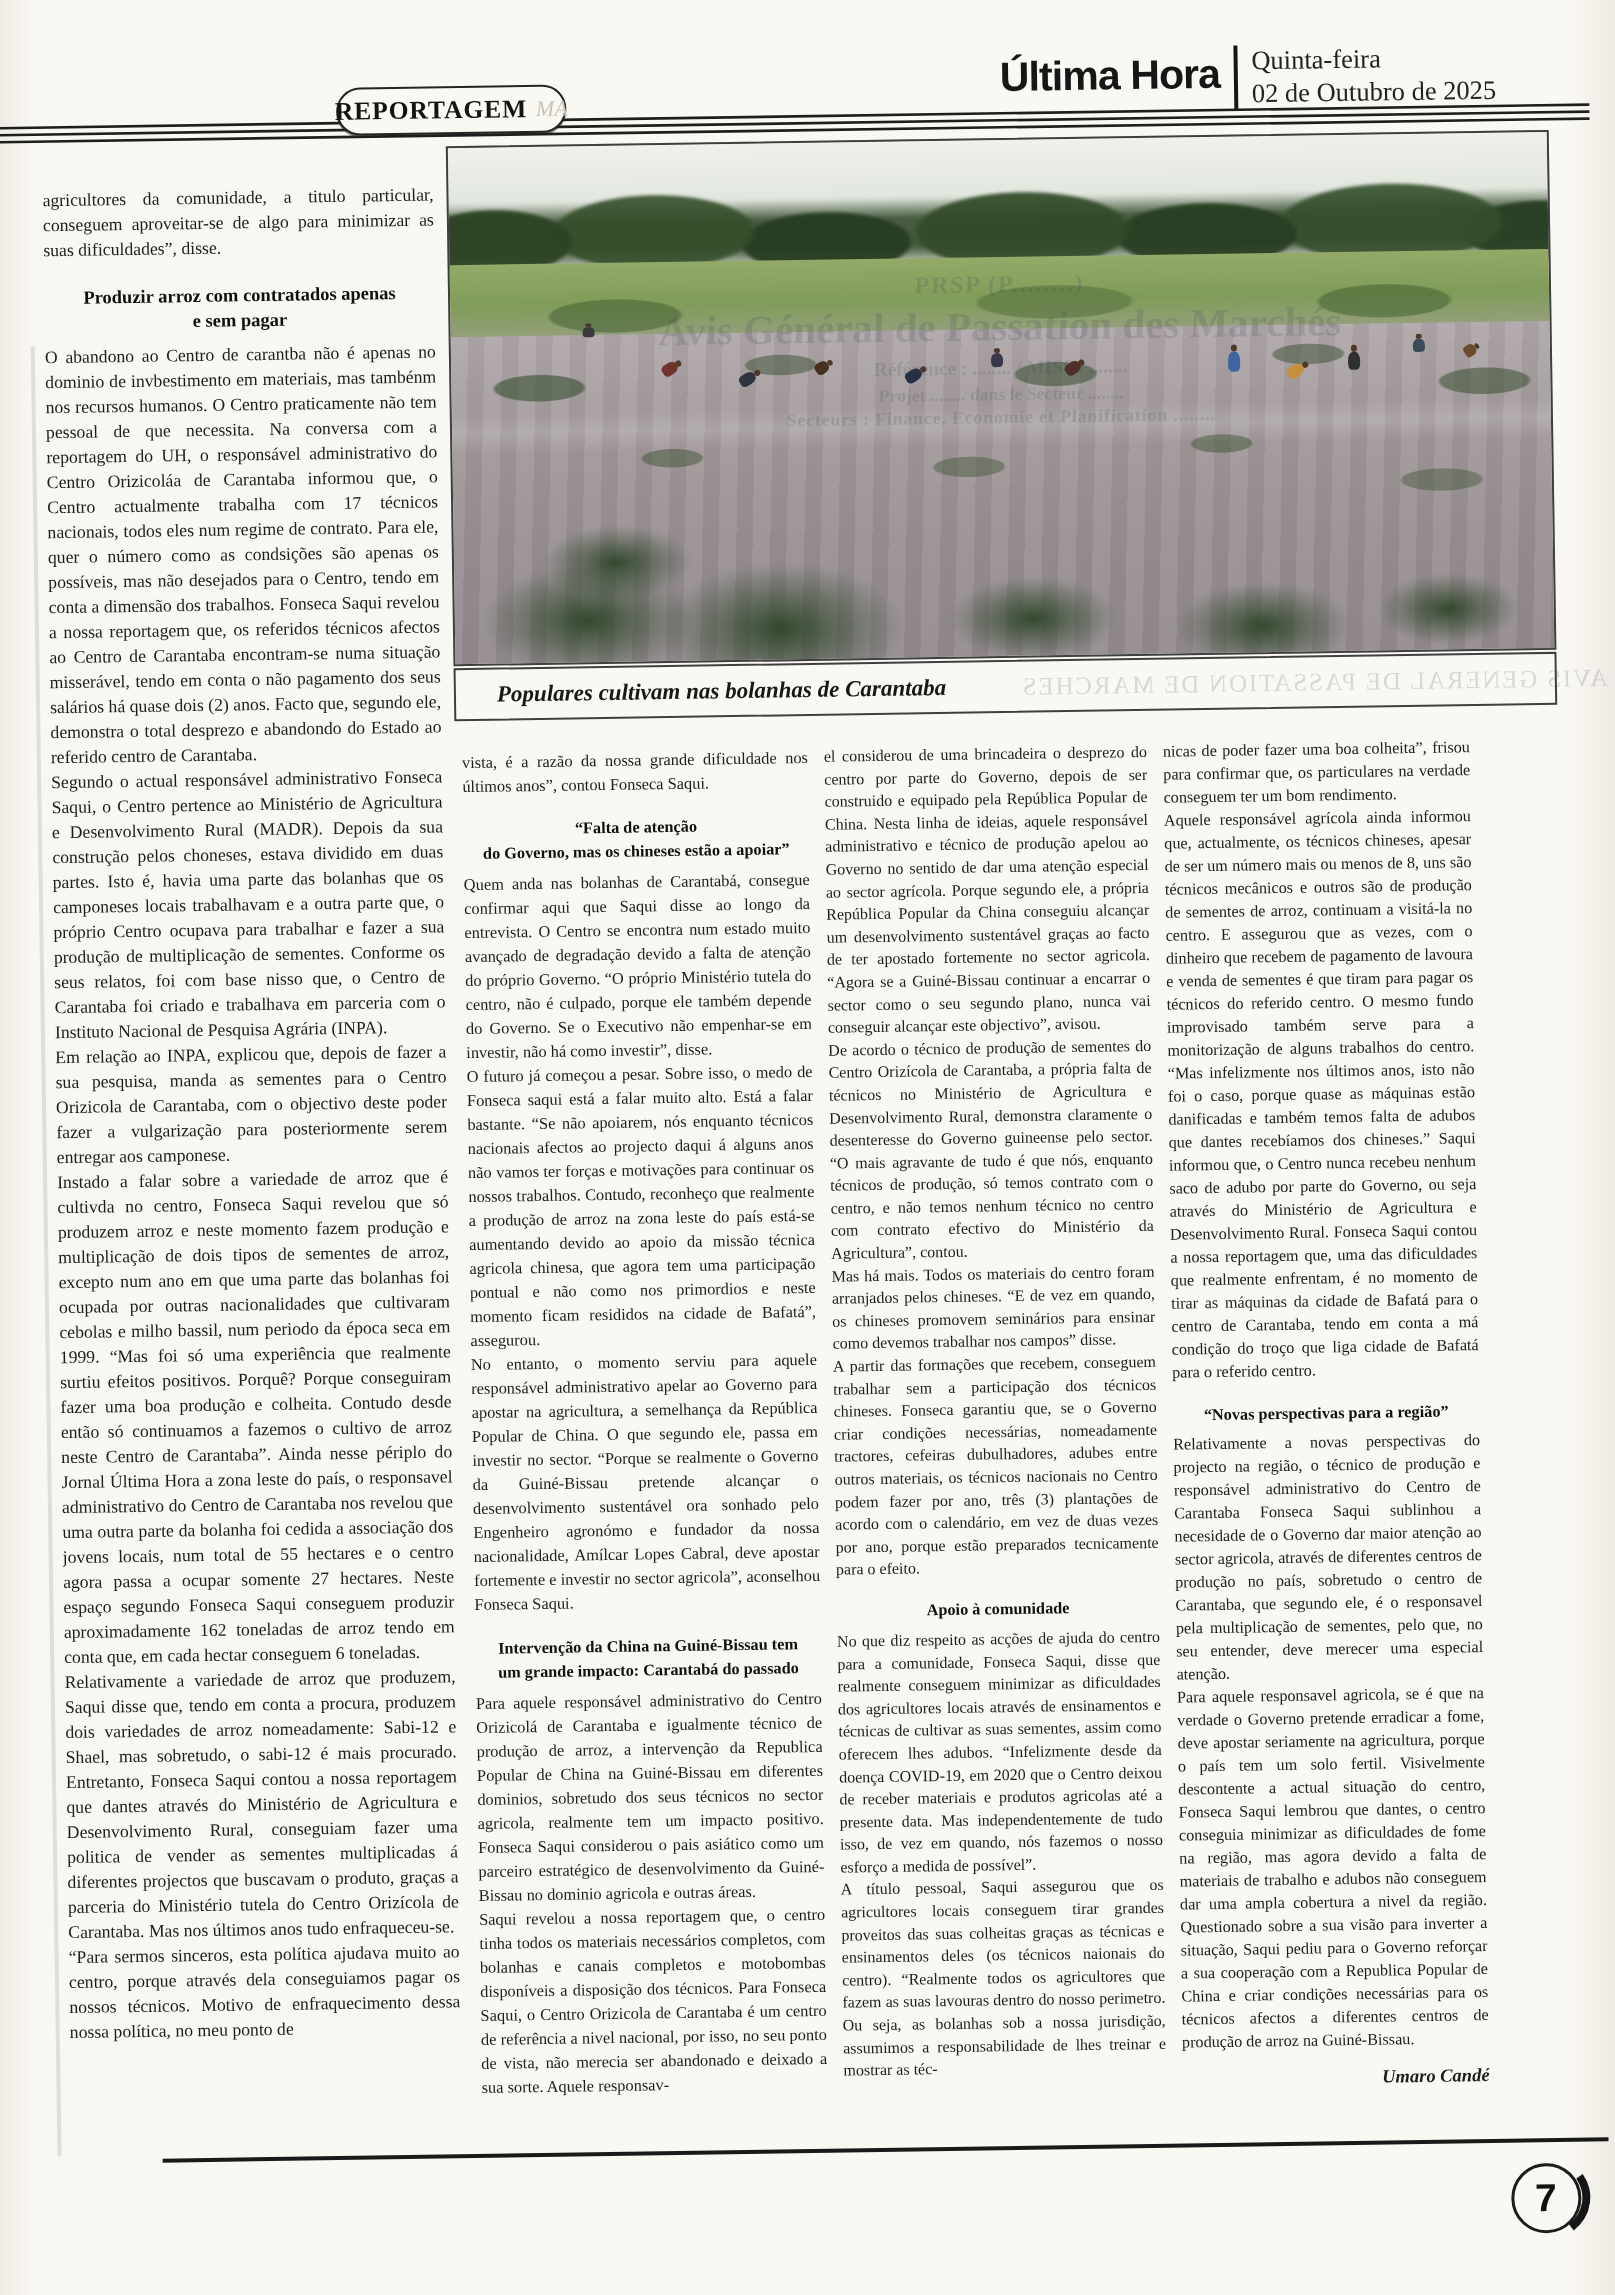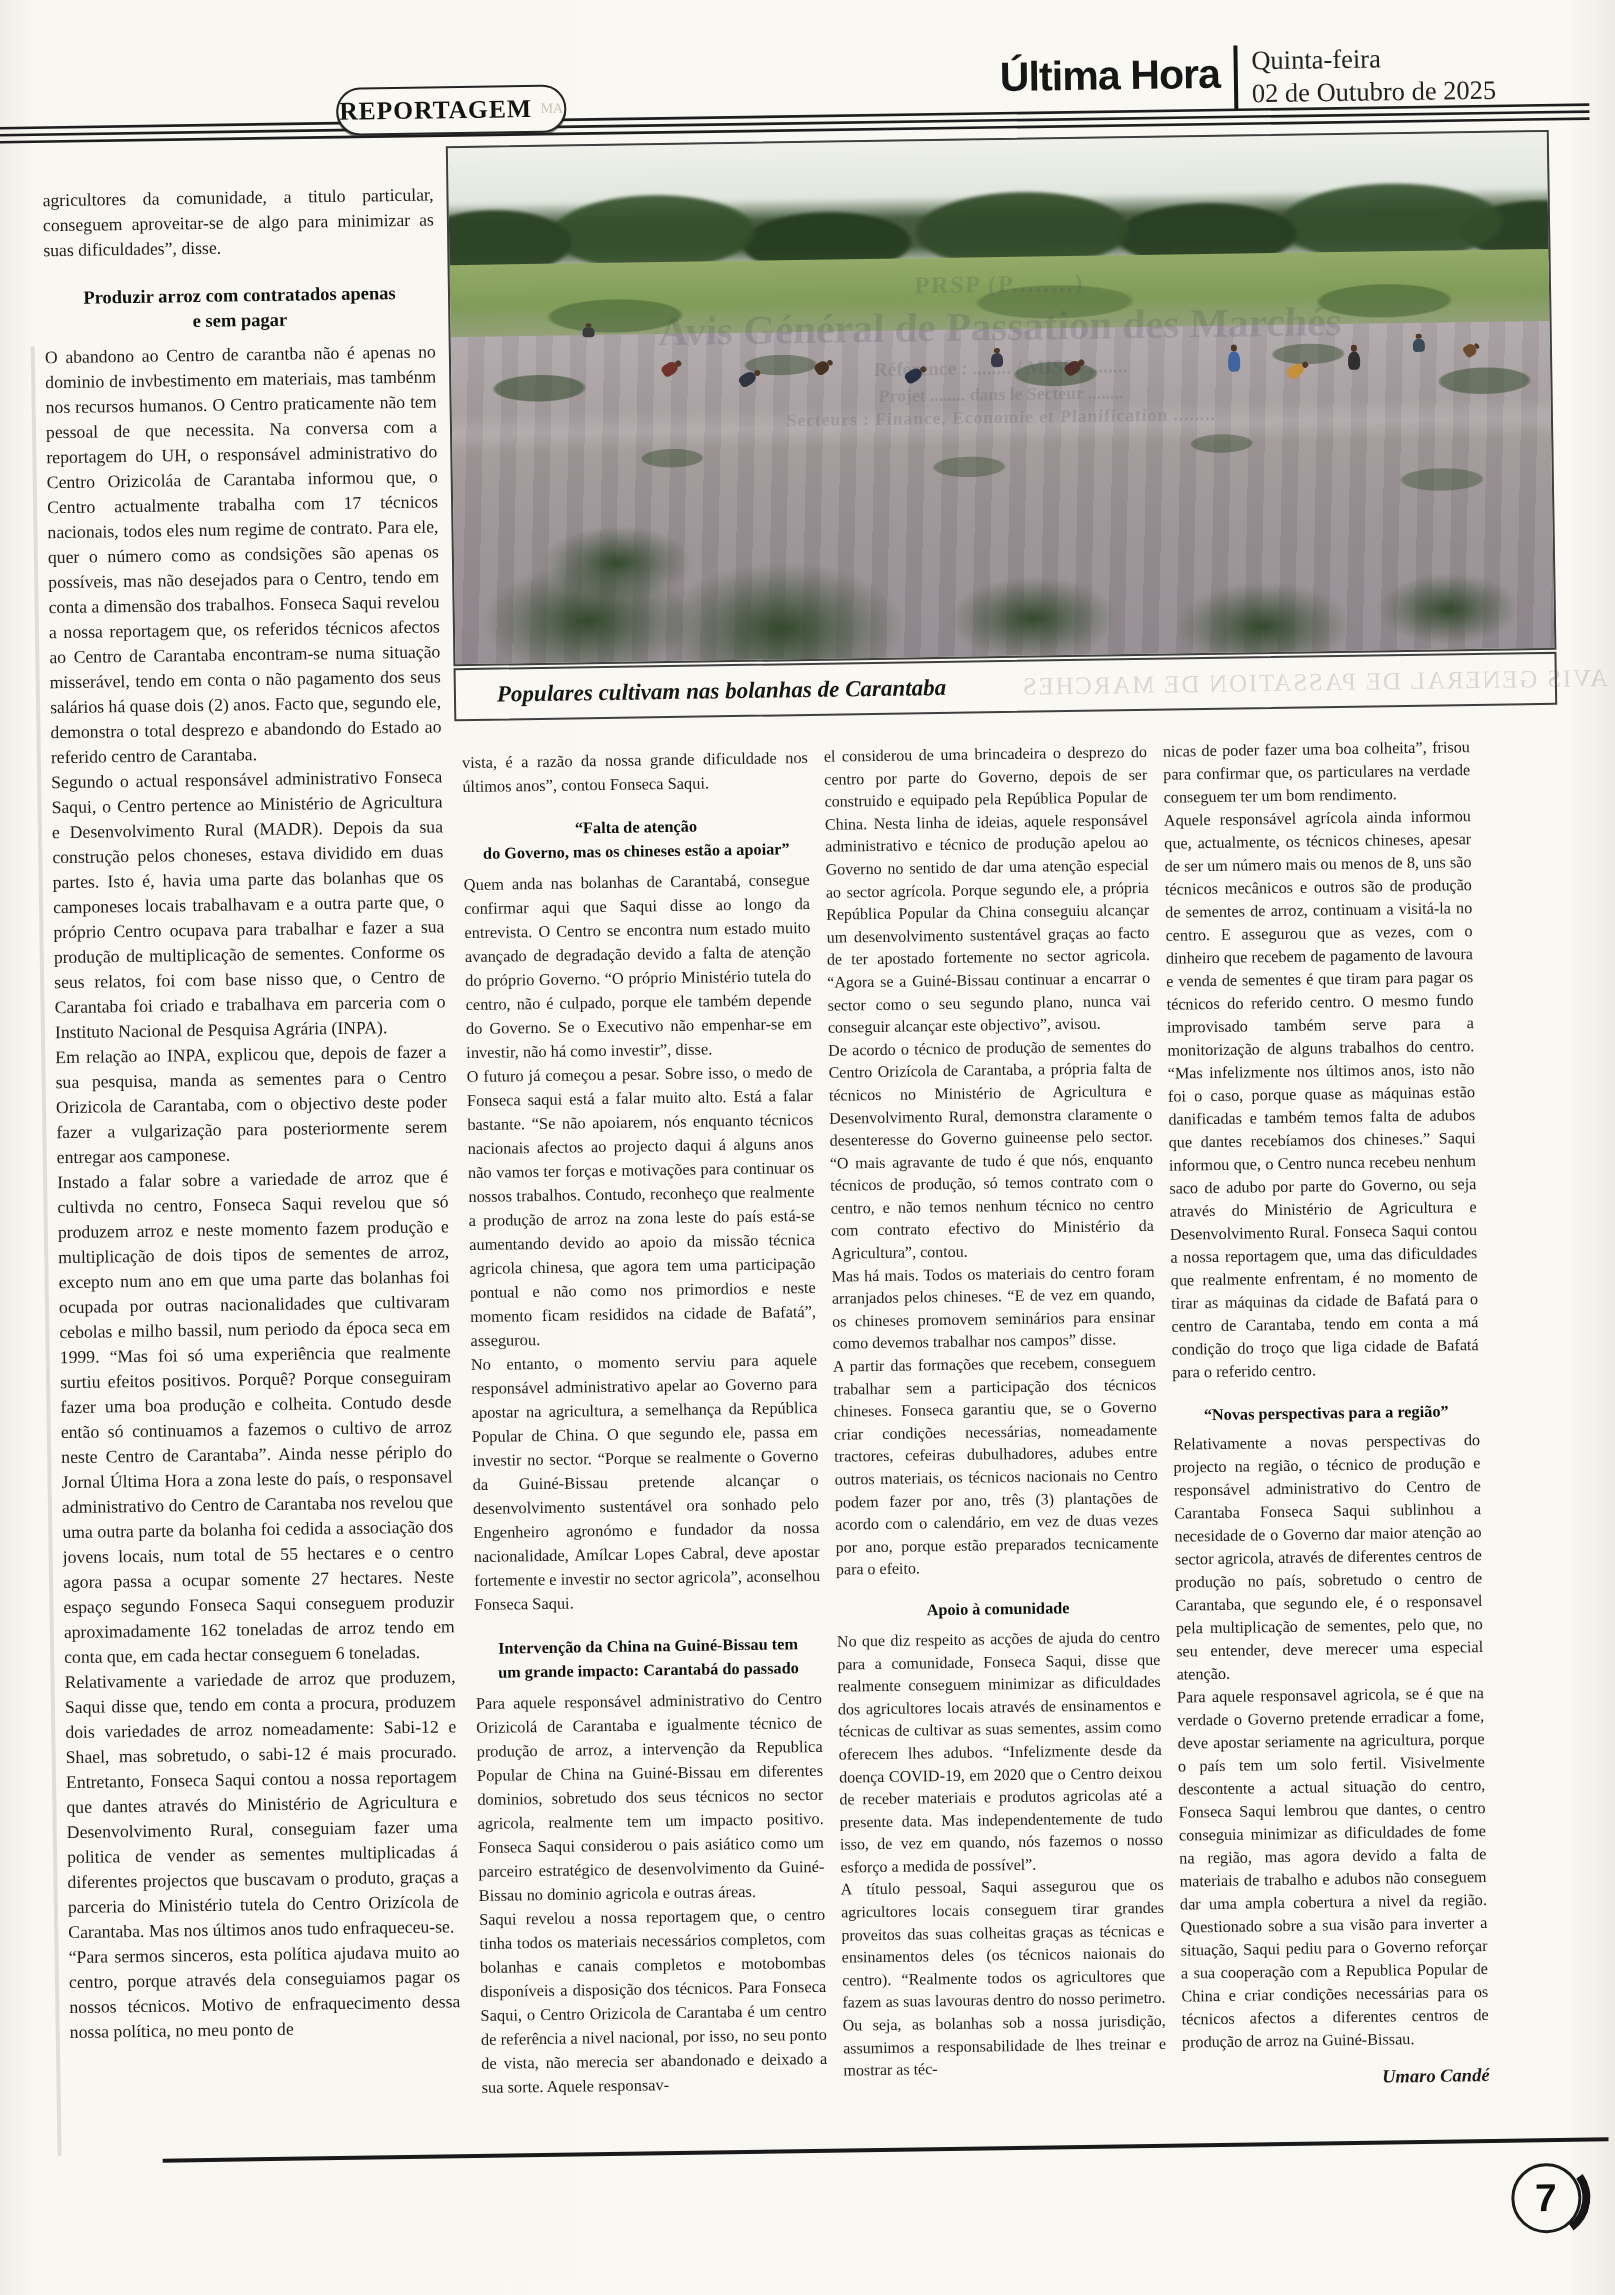--- a/index.html
+++ b/index.html
@@ -11,21 +11,21 @@
   .masthead{position:absolute;left:1014px;top:48px;display:flex;gap:14px;align-items:stretch;}
   .brand{font-family:"Liberation Sans", sans-serif;font-weight:bold;font-size:41px;letter-spacing:-0.9px;color:#161616;line-height:65px;}
   .brand-bar{width:3.5px;background:#161616;height:65px;margin-top:3.5px;}
   .date-block{display:flex;flex-direction:column;justify-content:flex-start;font-size:26.5px;line-height:33px;color:#222;padding-top:2.6px;}
   .header-rules{position:absolute;left:12.4px;right:12.4px;top:115px;height:19.4px;
     background-image:linear-gradient(#1e1e1e,#1e1e1e),linear-gradient(#1e1e1e,#1e1e1e),linear-gradient(#1e1e1e,#1e1e1e);
     background-size:100% 2.6px,100% 2.6px,100% 2.6px;background-position:0 0,0 7px,0 14px;background-repeat:no-repeat;}
   .section-badge{position:absolute;left:350px;top:81px;width:226px;height:44px;border:2.6px solid #242424;border-radius:25px;
     background:#faf8f2;display:flex;align-items:center;justify-content:center;box-shadow:0 1.8px 0 rgba(30,30,30,.55);}
   .badge-label{font-weight:bold;font-size:25.6px;letter-spacing:0.9px;color:#141414;}
-  .badge-ghost{font-size:14px;color:#c6c4b8;margin-left:8.8px;}
+  .badge-ghost{font-size:22px;color:#c6c4b8;margin-left:8.8px;font-style:italic;}
 
   
   .col{position:absolute;overflow:hidden;text-align:justify;}
   .col .para{margin:0;}
   .col1{left:55px;top:177px;width:391px;height:1967px;font-size:17.7px;line-height:25px;}
   .colA{left:466px;top:746px;width:346px;height:1374px;font-size:16.4px;line-height:24px;}
   .colB{left:828px;top:746px;width:323px;height:1379px;font-size:16px;line-height:22.6px;}
   .colC{left:1167px;top:746px;width:307px;height:1397px;font-size:16.2px;line-height:23px;}
   .chead{font-weight:bold;text-align:center;white-space:pre-line;margin:19.4px 0 7px;color:#101010;}
   .col1 .chead{font-size:18.5px;margin:23px 0 8.8px;}

